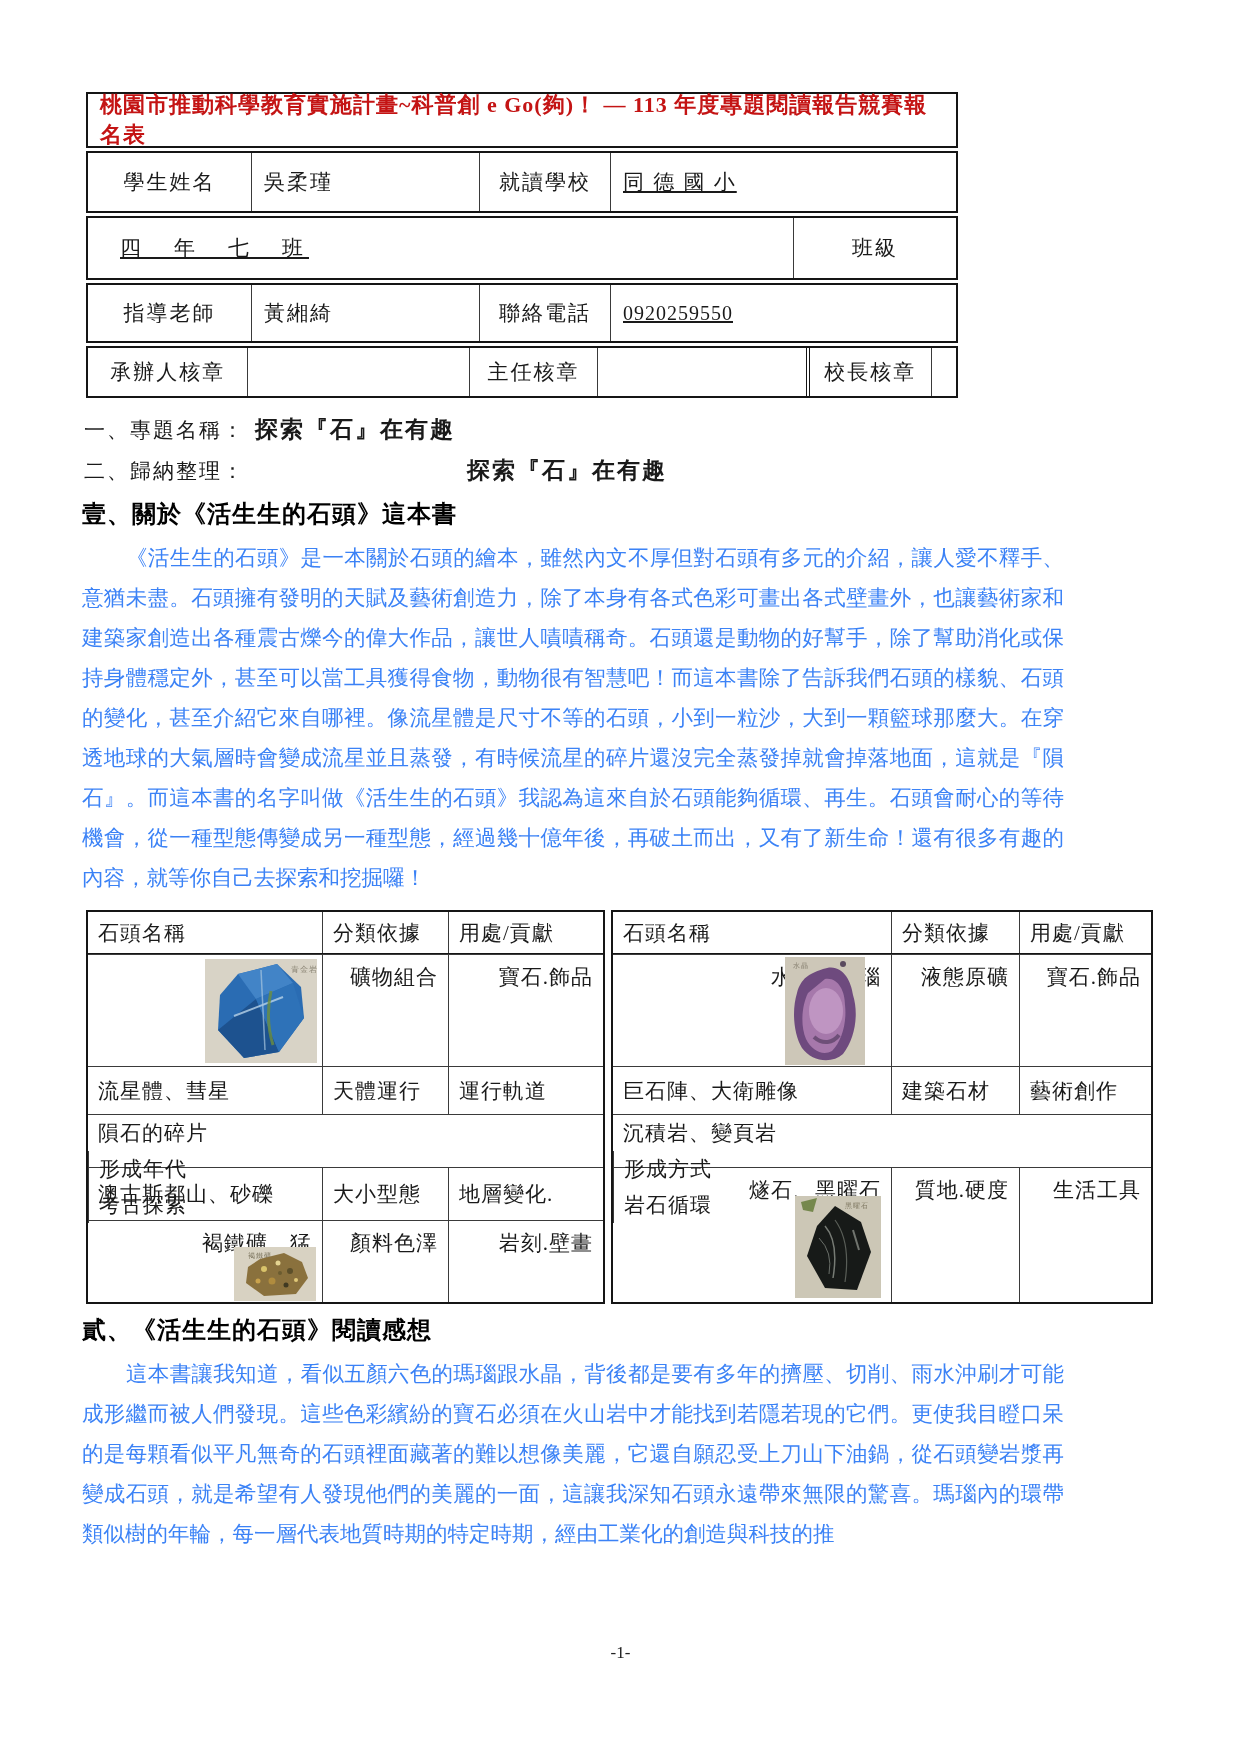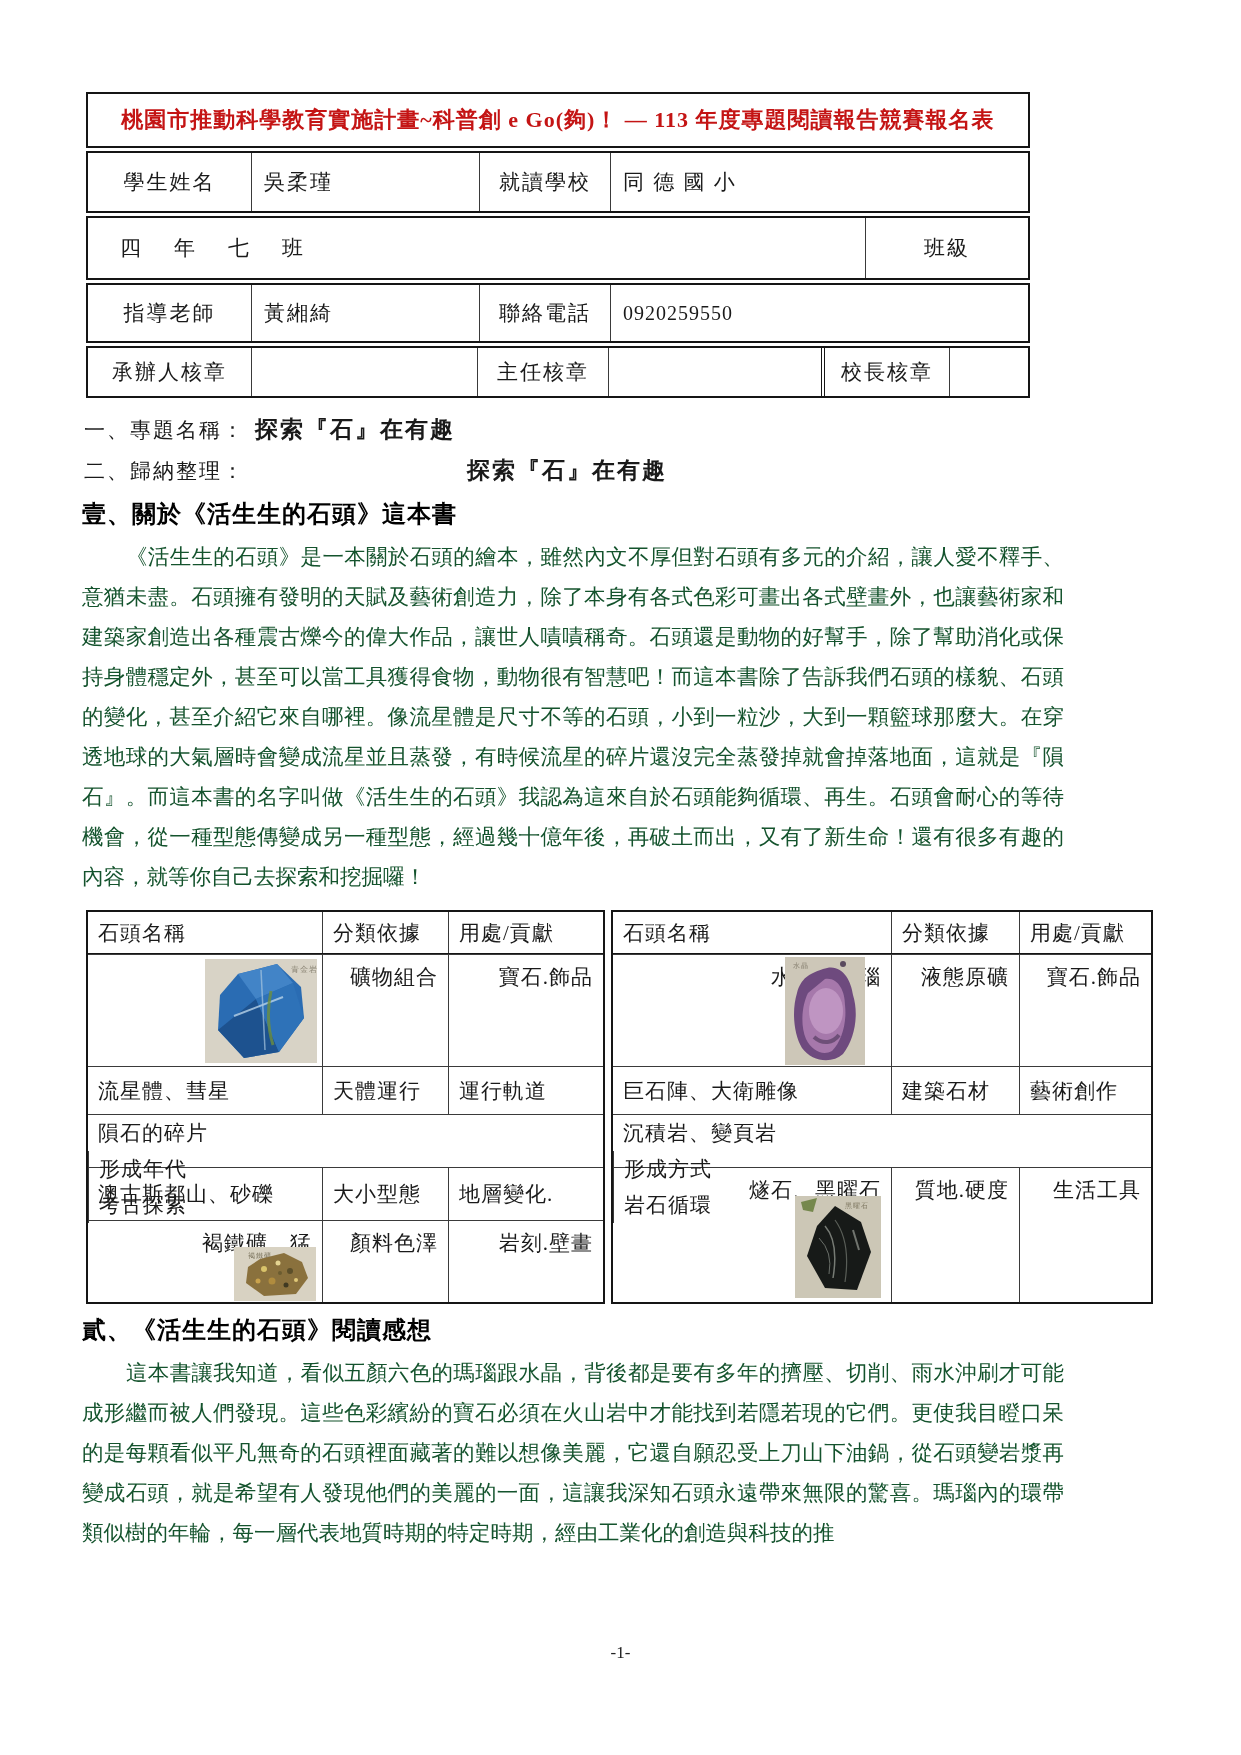--- a/index.html
+++ b/index.html
@@ -2,49 +2,49 @@
 <html><head>
 <meta charset="utf-8">
 <style>
   * { margin:0; padding:0; box-sizing:border-box; }
   body { background:#e8e8e8; font-family:"Liberation Serif", serif; }
   .page {
     position:relative; width:1241px; height:1755px; background:#ffffff;
     color:#1a1a1a; overflow:hidden;
   }
   
-  .form { margin:92px 0 0 86px; width:944px; }
+  .form { margin:92px 0 0 86px; width:872px; }
   .frow { display:flex; border:2px solid #151515; margin-top:3px; background:#fff; align-items:stretch; }
   .frow:first-child { margin-top:0; }
   .fcell { border-left:1px solid #3a3a3a; display:flex; align-items:center; padding:0 12px; font-size:21px; letter-spacing:2px; }
   .fcell:first-child { border-left:none; }
   .fcell.lab { justify-content:center; padding:0 4px;text-align:center; }
   .fcell.dbl { border-left:4px double #151515; }
   .title-row { height:56px; }
   .title-cell { width:100%; justify-content:center; color:#c41414; font-weight:bold; font-size:22px; letter-spacing:1px; }
   .r-std { height:62px; }
   .r-cls { height:64px; }
   .r-tch { height:60px; }
   .r-seal { height:52px; }
   .w-lab1 { width:163px; }
   .w-val1 { width:228px; }
   .w-lab2 { width:131px; }
-  .w-val2 { flex:1; }
+  .w-val2 { flex:1;text-decoration:underline; }
   .w-seal-emp1 { width:226px; }
   .w-seal-emp2 { width:213px; }
   .w-seal-lab3 { width:128px; }
   .phone { font-size:20px; letter-spacing:1px; }
   .class-val { padding-left:32px; letter-spacing:6px; }
   
   .topic-line { margin:16px 0 0 84px; width:984px; font-size:21px; letter-spacing:2px; }
   .topic-line .strong { font-size:23px; font-weight:bold; margin-left:10px; letter-spacing:2px; }
   .summary-line { margin:10px 0 0 84px; width:984px; font-size:21px; letter-spacing:2px; }
   .summary-line .strong { font-size:23px; font-weight:bold; margin-left:222px; letter-spacing:2px; }
   .part-heading { margin:12px 0 0 82px; width:984px; font-size:24px; font-weight:900; letter-spacing:1px; color:#000; }
-  .para { margin:8px 0 0 82px; width:982px; font-size:21.5px; line-height:40px; text-align:justify; text-indent:44px; color:#14532d;font-family:Liberation Mono, monospace; }
+  .para { margin:8px 0 0 82px; width:982px; font-size:21.5px; line-height:40px; text-align:justify; text-indent:44px; color:#3b82f6; }
   
   .rocks { display:flex; margin:12px 0 0 86px; gap:6px; }
   .rtable { border:2px solid #151515; background:#fff; }
   .rtable.left { width:519px; }
   .rtable.right { width:542px; }
   .rrow { display:flex; border-top:1px solid #3a3a3a; align-items:stretch; }
   .rrow:first-child { border-top:none; }
   .rtable .hdr { border-bottom:1px solid #151515; }
   .rcell { border-left:1px solid #3a3a3a; padding:4px 10px; font-size:21px; letter-spacing:1px; position:relative; display:flex; align-items:center; }
   .rcell:first-child { border-left:none; }

